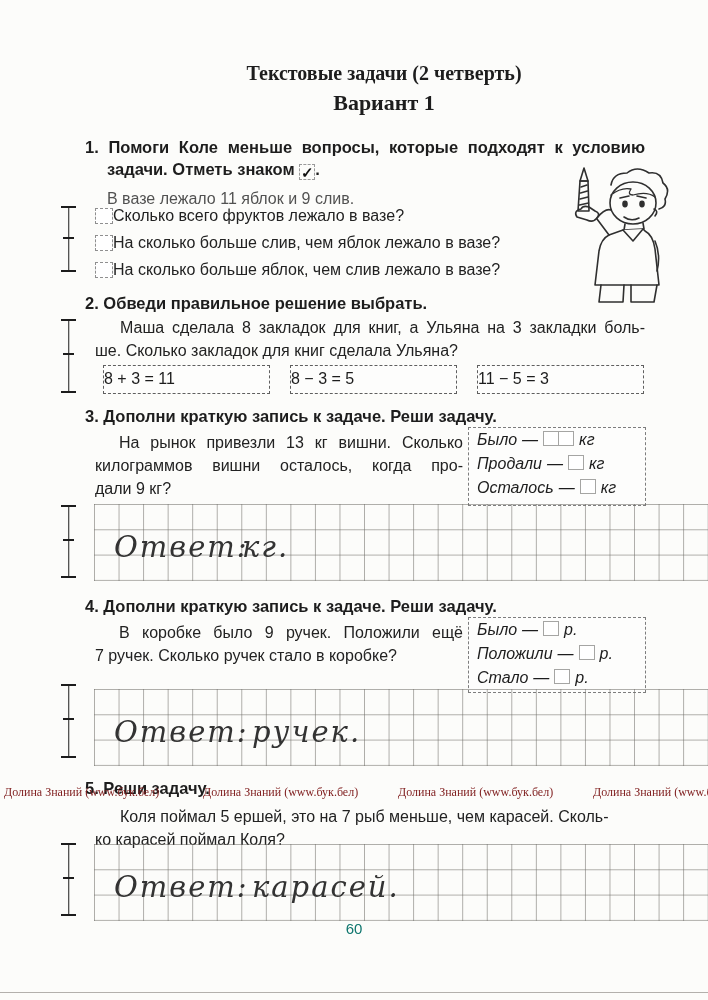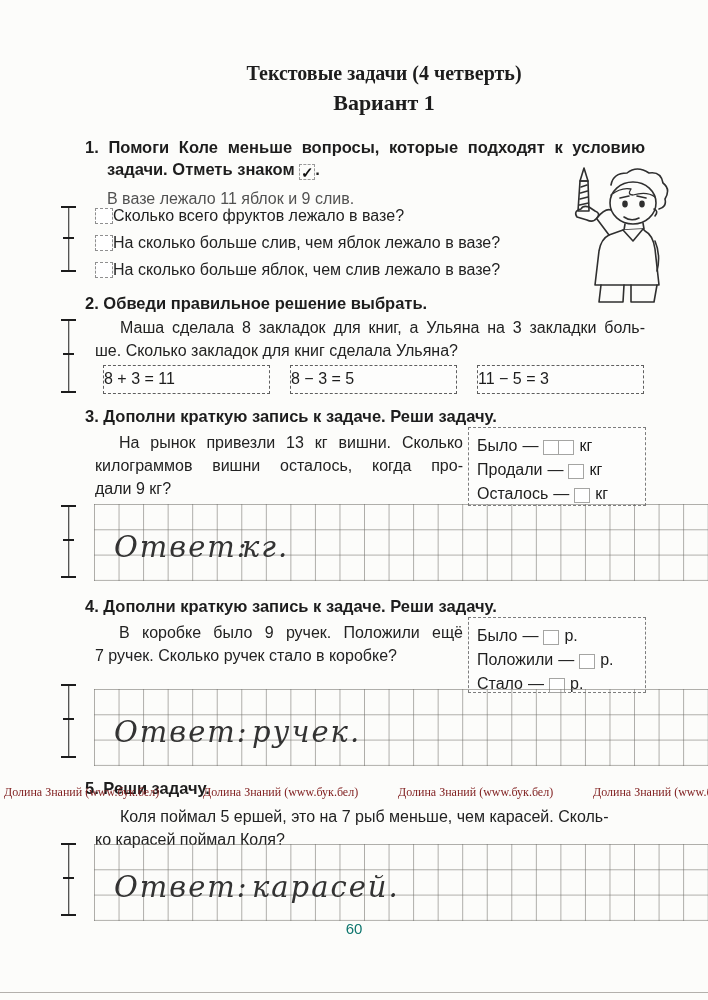--- a/index.html
+++ b/index.html
@@ -27,21 +27,21 @@
   .chk-inline { display:inline-block; width:16px; height:16px; border:1px dashed #9a9a9a;
     vertical-align:-3px; text-align:center; line-height:15px;
     font-weight:bold; font-size:15px; color:#111; }
 
   
   .sol-box { height:29px; width:167px; border:1.5px dashed #5f5f5f;
     line-height:26px; font-size:16px; background:#fdfdfc; }
 
   
   .note-box { width:178px; border:1px dashed #7d7d7d; background:#fdfdfc; padding:3px 8px 2px 8px; }
-  .note-row { display:flex; align-items:flex-end; height:24px; font-size:16px; white-space:nowrap; }
+  .note-row { display:flex; align-items:flex-start; height:24px; font-size:16px; white-space:nowrap;font-style:italic; }
   .note-dash { margin:0 5px; }
   .cell { display:inline-block; width:16px; height:15px; border:1px solid #a5a5a3; background:#fff; }
   .cell + .cell { margin-left:-1px; }
   .note-unit { margin-left:5px; }
 
   
   .grid { width:614px; height:77px;
     background-image:
       linear-gradient(to right, rgba(110,108,102,.55) 1px, transparent 1px),
       linear-gradient(to bottom, rgba(110,108,102,.55) 1px, transparent 1px);
@@ -64,21 +64,21 @@
   .page-num { left:0; width:708px; top:920px; text-align:center; font-size:15px; color:#0f766e; }
   .scan-line { left:0; top:992px; width:708px; height:1px; background:#b3b0ac; }
 
   .faded { opacity:.78;text-align:center; }
 </style>
 </head>
 <body>
 
 <div class="page">
 
-  <div class="abs doc-title title1">Текстовые задачи (4 четверть)</div>
+  <div class="abs doc-title title1">Текстовые задачи (2 четверть)</div>
   <div class="abs doc-title title2">Вариант 1</div>
 
   <div class="mark" style="top:206px;height:66px;"></div>
   <div class="mark" style="top:319px;height:74px;"></div>
   <div class="mark" style="top:505px;height:73px;"></div>
   <div class="mark" style="top:684px;height:74px;"></div>
   <div class="mark" style="top:843px;height:73px;"></div>
 
   <div class="abs task-heading" style="left:85px;top:136px;width:560px;">
     <div class="just"><span>1.</span> <span>Помоги Коле меньше вопросы, которые подходят к условию</span></div>

